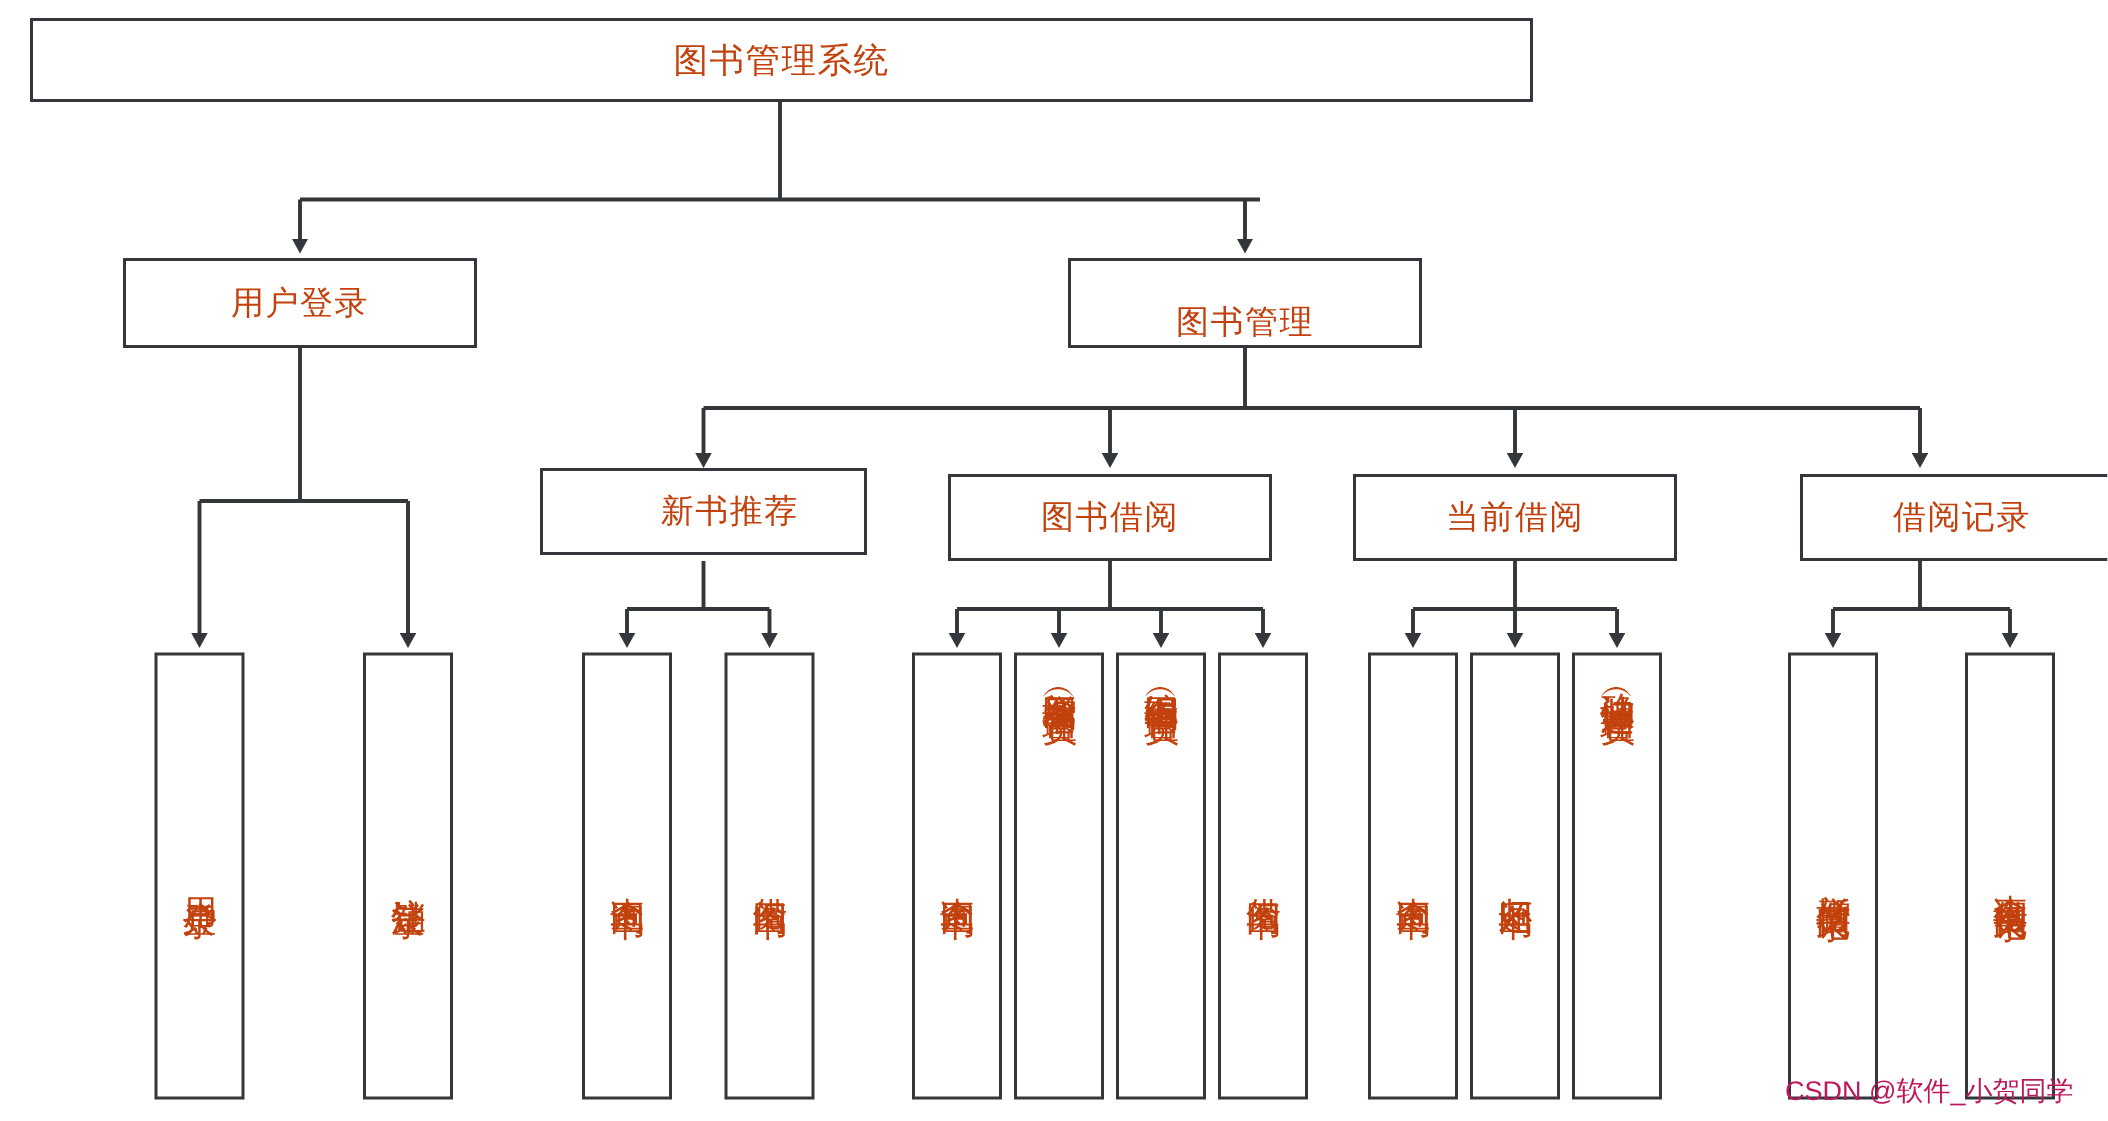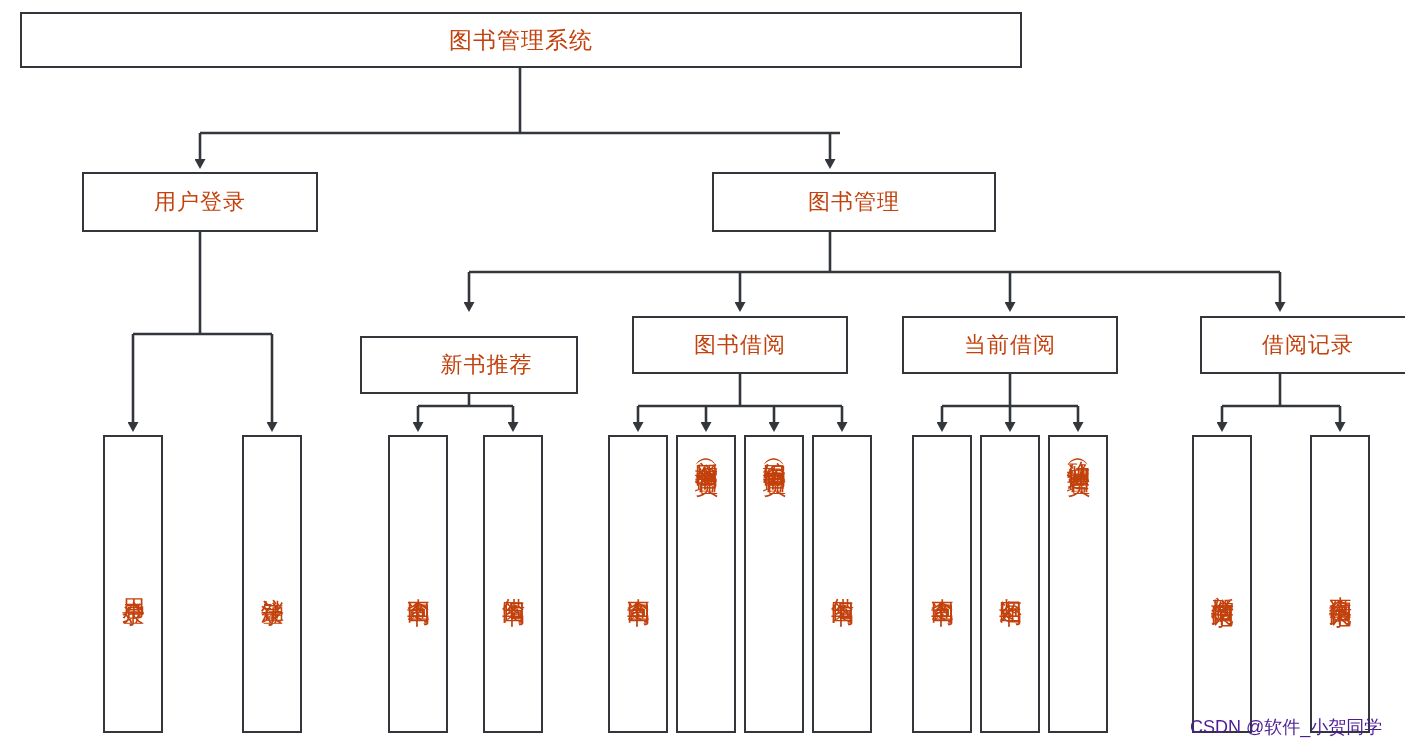--- a/index.html
+++ b/index.html
@@ -53,21 +53,21 @@
   .leaf {
     align-items: flex-start;
     padding-top: 6px;
   }
   .leaf.center { align-items: center; padding-top: 0; }
   #watermark {
     position: absolute;
     left: 1190px;
     top: 715px;
     font-size: 18px;
-    color: #4c1d95;
+    color: #be185d;
     white-space: nowrap;
     z-index: 5;
     font-family: "Liberation Sans", "DejaVu Sans", sans-serif;
   }
 </style>
 </head>
 <body>
 
 <div id="canvas">
 
@@ -121,25 +121,25 @@
     </g>
   </svg>
 
   <div class="node node-root" style="left:20px; top:12px; width:1002px; height:56px;">
     <span class="node-h">图书管理系统</span>
   </div>
 
   <div class="node" style="left:82px; top:172px; width:236px; height:60px;">
     <span class="node-h">用户登录</span>
   </div>
-  <div class="node" style="left:712px; top:172px; width:284px; height:60px;">
+  <div class="node" style="left:712px; top:172px; width:236px; height:60px;align-items:flex-end;">
     <span class="node-h">图书管理</span>
   </div>
 
-  <div class="node" style="left:360px; top:336px; width:218px; height:58px;padding-left:35px;">
+  <div class="node" style="left:360px; top:312px; width:218px; height:58px;padding-left:35px;">
     <span class="node-h">新书推荐</span>
   </div>
   <div class="node" style="left:632px; top:316px; width:216px; height:58px;">
     <span class="node-h">图书借阅</span>
   </div>
   <div class="node" style="left:902px; top:316px; width:216px; height:58px;">
     <span class="node-h">当前借阅</span>
   </div>
   <div class="node" style="left:1172px; top:316px; width:216px; height:58px;margin-left:28px;">
     <span class="node-h">借阅记录</span>

